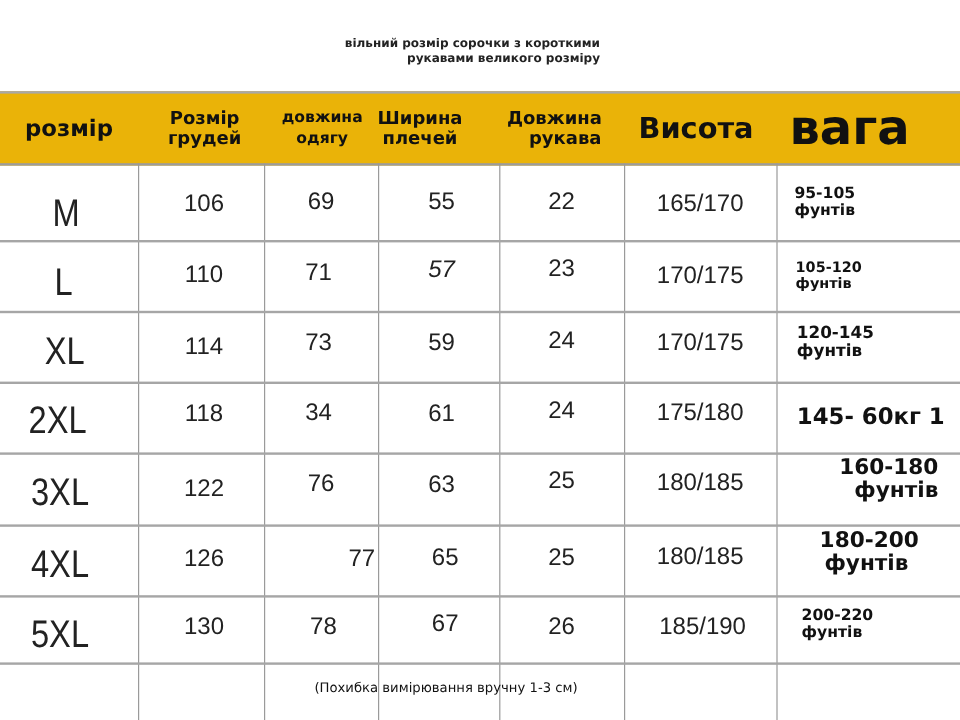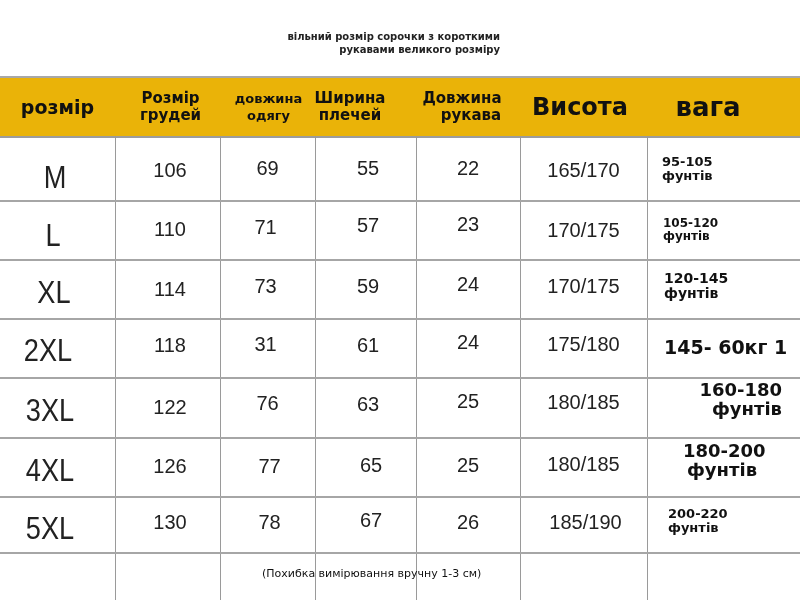--- a/index.html
+++ b/index.html
@@ -39,21 +39,21 @@
       <span>Ширина</span>
       <span>плечей</span>
     </div>
   <div class="hcell" style="left:412px;width:100px;font-size:15px;align-items:flex-end;padding-right:0;">
       <span style="align-self:center;">Довжина</span>
       <span style="align-self:center;padding-left:18px;">рукава</span>
     </div>
   <div class="hcell" style="left:520px;width:120px;font-size:24px;">
       <span>Висота</span>
     </div>
-  <div class="hcell" style="left:648px;width:120px;font-size:26px;justify-content:center;">
+  <div class="hcell" style="left:648px;width:120px;font-size:40px;justify-content:center;">
       <span>вага</span>
     </div>
 </div>
 
 <div class="grid-v" style="left:115px;"></div>
 <div class="grid-v" style="left:220px;"></div>
 <div class="grid-v" style="left:315px;"></div>
 <div class="grid-v" style="left:416px;"></div>
 <div class="grid-v" style="left:520px;"></div>
 <div class="grid-v" style="left:647px;"></div>
@@ -76,21 +76,21 @@
   <div class="weight" style="left:662px;top:155px;font-size:13px;">
       <div>95-105</div>
       <div>фунтів</div>
     </div>
 </div>
 
 <div>
   <div class="cell size" style="left:3px;top:210px;width:100px;height:50px;">L</div>
   <div class="cell" style="left:120px;top:209px;width:100px;height:40px;">110</div>
   <div class="cell" style="left:218px;top:207px;width:95px;height:40px;">71</div>
-  <div class="cell" style="left:318px;top:205px;width:100px;height:40px;">57</div>
+  <div class="cell" style="left:318px;top:205px;width:100px;height:40px;font-style:italic;">57</div>
   <div class="cell" style="left:416px;top:204px;width:104px;height:40px;">23</div>
   <div class="cell" style="left:520px;top:210px;width:127px;height:40px;">170/175</div>
   <div class="weight" style="left:663px;top:217px;font-size:12px;">
       <div>105-120</div>
       <div>фунтів</div>
     </div>
 </div>
 
 <div>
   <div class="cell size" style="left:4px;top:267px;width:100px;height:50px;">XL</div>
@@ -101,21 +101,21 @@
   <div class="cell" style="left:520px;top:266px;width:127px;height:40px;">170/175</div>
   <div class="weight" style="left:664px;top:271px;font-size:14px;">
       <div>120-145</div>
       <div>фунтів</div>
     </div>
 </div>
 
 <div>
   <div class="cell size" style="left:-2px;top:325px;width:100px;height:50px;">2XL</div>
   <div class="cell" style="left:120px;top:325px;width:100px;height:40px;">118</div>
-  <div class="cell" style="left:218px;top:324px;width:95px;height:40px;">31</div>
+  <div class="cell" style="left:218px;top:324px;width:95px;height:40px;">34</div>
   <div class="cell" style="left:318px;top:325px;width:100px;height:40px;">61</div>
   <div class="cell" style="left:416px;top:322px;width:104px;height:40px;">24</div>
   <div class="cell" style="left:520px;top:324px;width:127px;height:40px;">175/180</div>
   <div class="weight" style="left:664px;top:338px;font-size:19px;">
       <div>145- 60кг 1</div>
     </div>
 </div>
 
 <div>
   <div class="cell size" style="left:0px;top:385px;width:100px;height:50px;">3XL</div>
@@ -126,21 +126,21 @@
   <div class="cell" style="left:520px;top:382px;width:127px;height:40px;">180/185</div>
   <div class="weight" style="left:696px;top:381px;font-size:18px;text-align:right;width:86px;">
       <div>160-180</div>
       <div>фунтів</div>
     </div>
 </div>
 
 <div>
   <div class="cell size" style="left:0px;top:445px;width:100px;height:50px;">4XL</div>
   <div class="cell" style="left:120px;top:446px;width:100px;height:40px;">126</div>
-  <div class="cell" style="left:222px;top:446px;width:95px;height:40px;">77</div>
+  <div class="cell" style="left:222px;top:446px;width:95px;height:40px;padding-left:32px;">77</div>
   <div class="cell" style="left:321px;top:445px;width:100px;height:40px;">65</div>
   <div class="cell" style="left:416px;top:445px;width:104px;height:40px;">25</div>
   <div class="cell" style="left:520px;top:444px;width:127px;height:40px;">180/185</div>
   <div class="weight" style="left:683px;top:442px;font-size:18px;">
       <div>180-200</div>
       <div style="padding-left:4px;">фунтів</div>
     </div>
 </div>
 
 <div>

